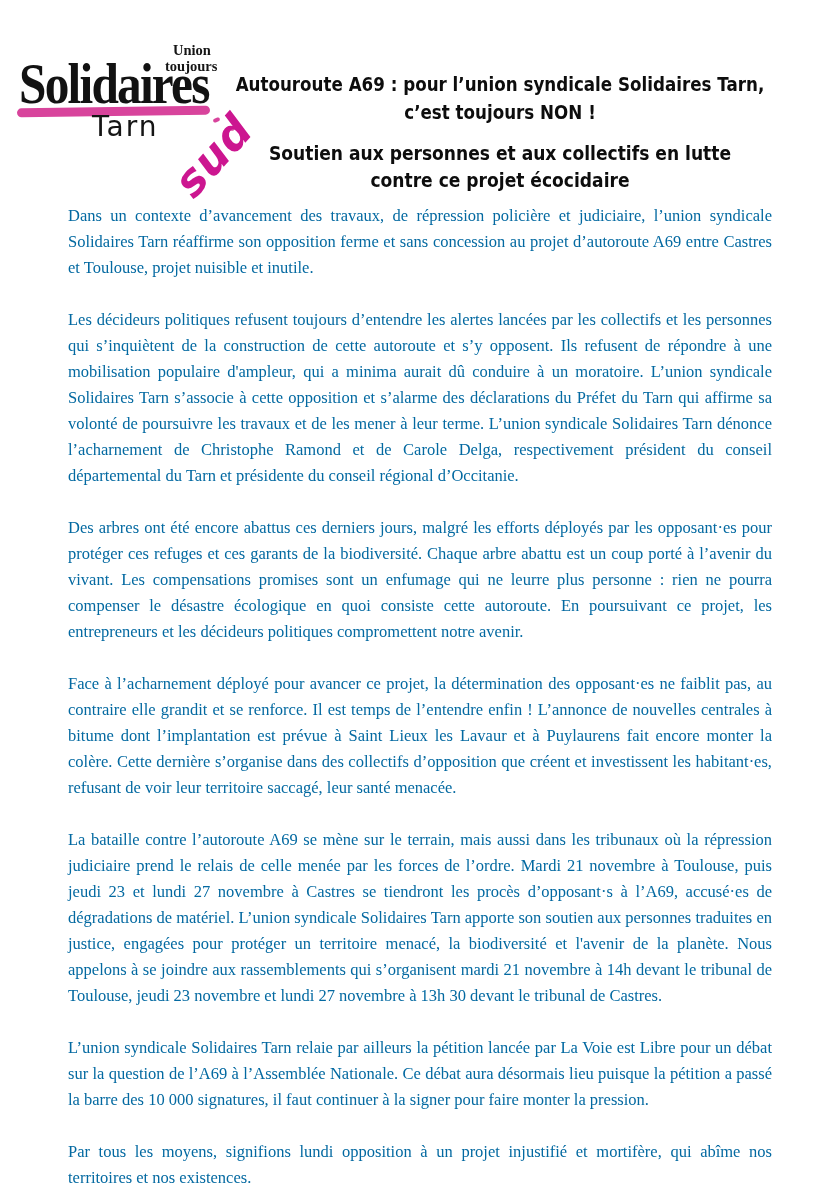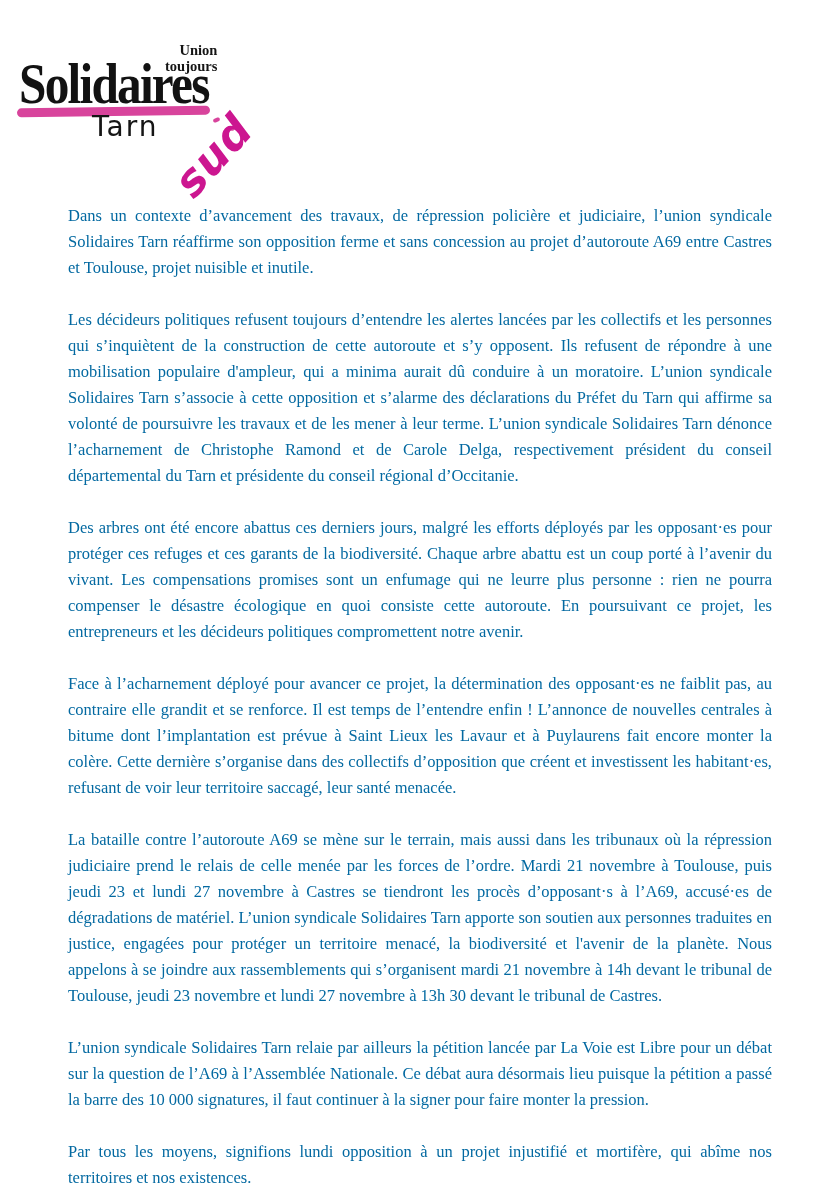--- a/index.html
+++ b/index.html
@@ -24,21 +24,20 @@
   .logo-union {
     position: absolute;
     left: 150px;
     top: 6px;
     font-family: "Liberation Serif", serif;
     font-weight: bold;
     font-size: 14.5px;
     line-height: 16px;
     color: #151515;
     white-space: nowrap;
-    text-align: right;
   }
   .logo-union .u1 { display: block; margin-left: 8px; }
   .logo-union .u2 { display: block; }
   .logo-name {
     position: absolute;
     left: 4px;
     top: 20px;
     font-family: "Liberation Serif", serif;
     font-weight: bold;
     font-size: 56px;
@@ -154,20 +153,28 @@
       <span class="u2">toujours</span>
     </div>
     <div class="logo-name">Solidaires</div>
     <div class="logo-stroke"></div>
     <div class="logo-fleck1"></div>
     <div class="logo-fleck2"></div>
     <div class="logo-region">Tarn</div>
     <div class="logo-sud">sud</div>
   </div>
 
+  <div class="titles">
+    <div class="title-line">Autouroute A69 : pour l’union syndicale Solidaires Tarn,</div>
+    <div class="title-line">c’est toujours NON !</div>
+    <div class="subtitle-block">
+      <div class="subtitle-line">Soutien aux personnes et aux collectifs en lutte</div>
+      <div class="subtitle-line">contre ce projet écocidaire</div>
+    </div>
+  </div>
 
   <div class="body-text">
     <p>Dans un contexte d’avancement des travaux, de répression policière et judiciaire, l’union syndicale Solidaires Tarn réaffirme son opposition ferme et sans concession au projet d’autoroute A69 entre Castres et Toulouse, projet nuisible et inutile.</p>
     <p>Les décideurs politiques refusent toujours d’entendre les alertes lancées par les collectifs et les personnes qui s’inquiètent de la construction de cette autoroute et s’y opposent. Ils refusent de répondre à une mobilisation populaire d'ampleur, qui a minima aurait dû conduire à un moratoire. L’union syndicale Solidaires Tarn s’associe à cette opposition et s’alarme des déclarations du Préfet du Tarn qui affirme sa volonté de poursuivre les travaux et de les mener à leur terme. L’union syndicale Solidaires Tarn dénonce l’acharnement de Christophe Ramond et de Carole Delga, respectivement président du conseil départemental du Tarn et présidente du conseil régional d’Occitanie.</p>
     <p>Des arbres ont été encore abattus ces derniers jours, malgré les efforts déployés par les opposant·es pour protéger ces refuges et ces garants de la biodiversité. Chaque arbre abattu est un coup porté à l’avenir du vivant. Les compensations promises sont un enfumage qui ne leurre plus personne : rien ne pourra compenser le désastre écologique en quoi consiste cette autoroute. En poursuivant ce projet, les entrepreneurs et les décideurs politiques compromettent notre avenir.</p>
     <p>Face à l’acharnement déployé pour avancer ce projet, la détermination des opposant·es ne faiblit pas, au contraire elle grandit et se renforce. Il est temps de l’entendre enfin ! L’annonce de nouvelles centrales à bitume dont l’implantation est prévue à Saint Lieux les Lavaur et à Puylaurens fait encore monter la colère. Cette dernière s’organise dans des collectifs d’opposition que créent et investissent les habitant·es, refusant de voir leur territoire saccagé, leur santé menacée.</p>
     <p>La bataille contre l’autoroute A69 se mène sur le terrain, mais aussi dans les tribunaux où la répression judiciaire prend le relais de celle menée par les forces de l’ordre. Mardi 21 novembre à Toulouse, puis jeudi 23 et lundi 27 novembre à Castres se tiendront les procès d’opposant·s à l’A69, accusé·es de dégradations de matériel. L’union syndicale Solidaires Tarn apporte son soutien aux personnes traduites en justice, engagées pour protéger un territoire menacé, la biodiversité et l'avenir de la planète. Nous appelons à se joindre aux rassemblements qui s’organisent mardi 21 novembre à 14h devant le tribunal de Toulouse, jeudi 23 novembre et lundi 27 novembre à 13h 30 devant le tribunal de Castres.</p>
     <p>L’union syndicale Solidaires Tarn relaie par ailleurs la pétition lancée par La Voie est Libre pour un débat sur la question de l’A69 à l’Assemblée Nationale. Ce débat aura désormais lieu puisque la pétition a passé la barre des 10 000 signatures, il faut continuer à la signer pour faire monter la pression.</p>
     <p>Par tous les moyens, signifions lundi opposition à un projet injustifié et mortifère, qui abîme nos territoires et nos existences.</p>
 

